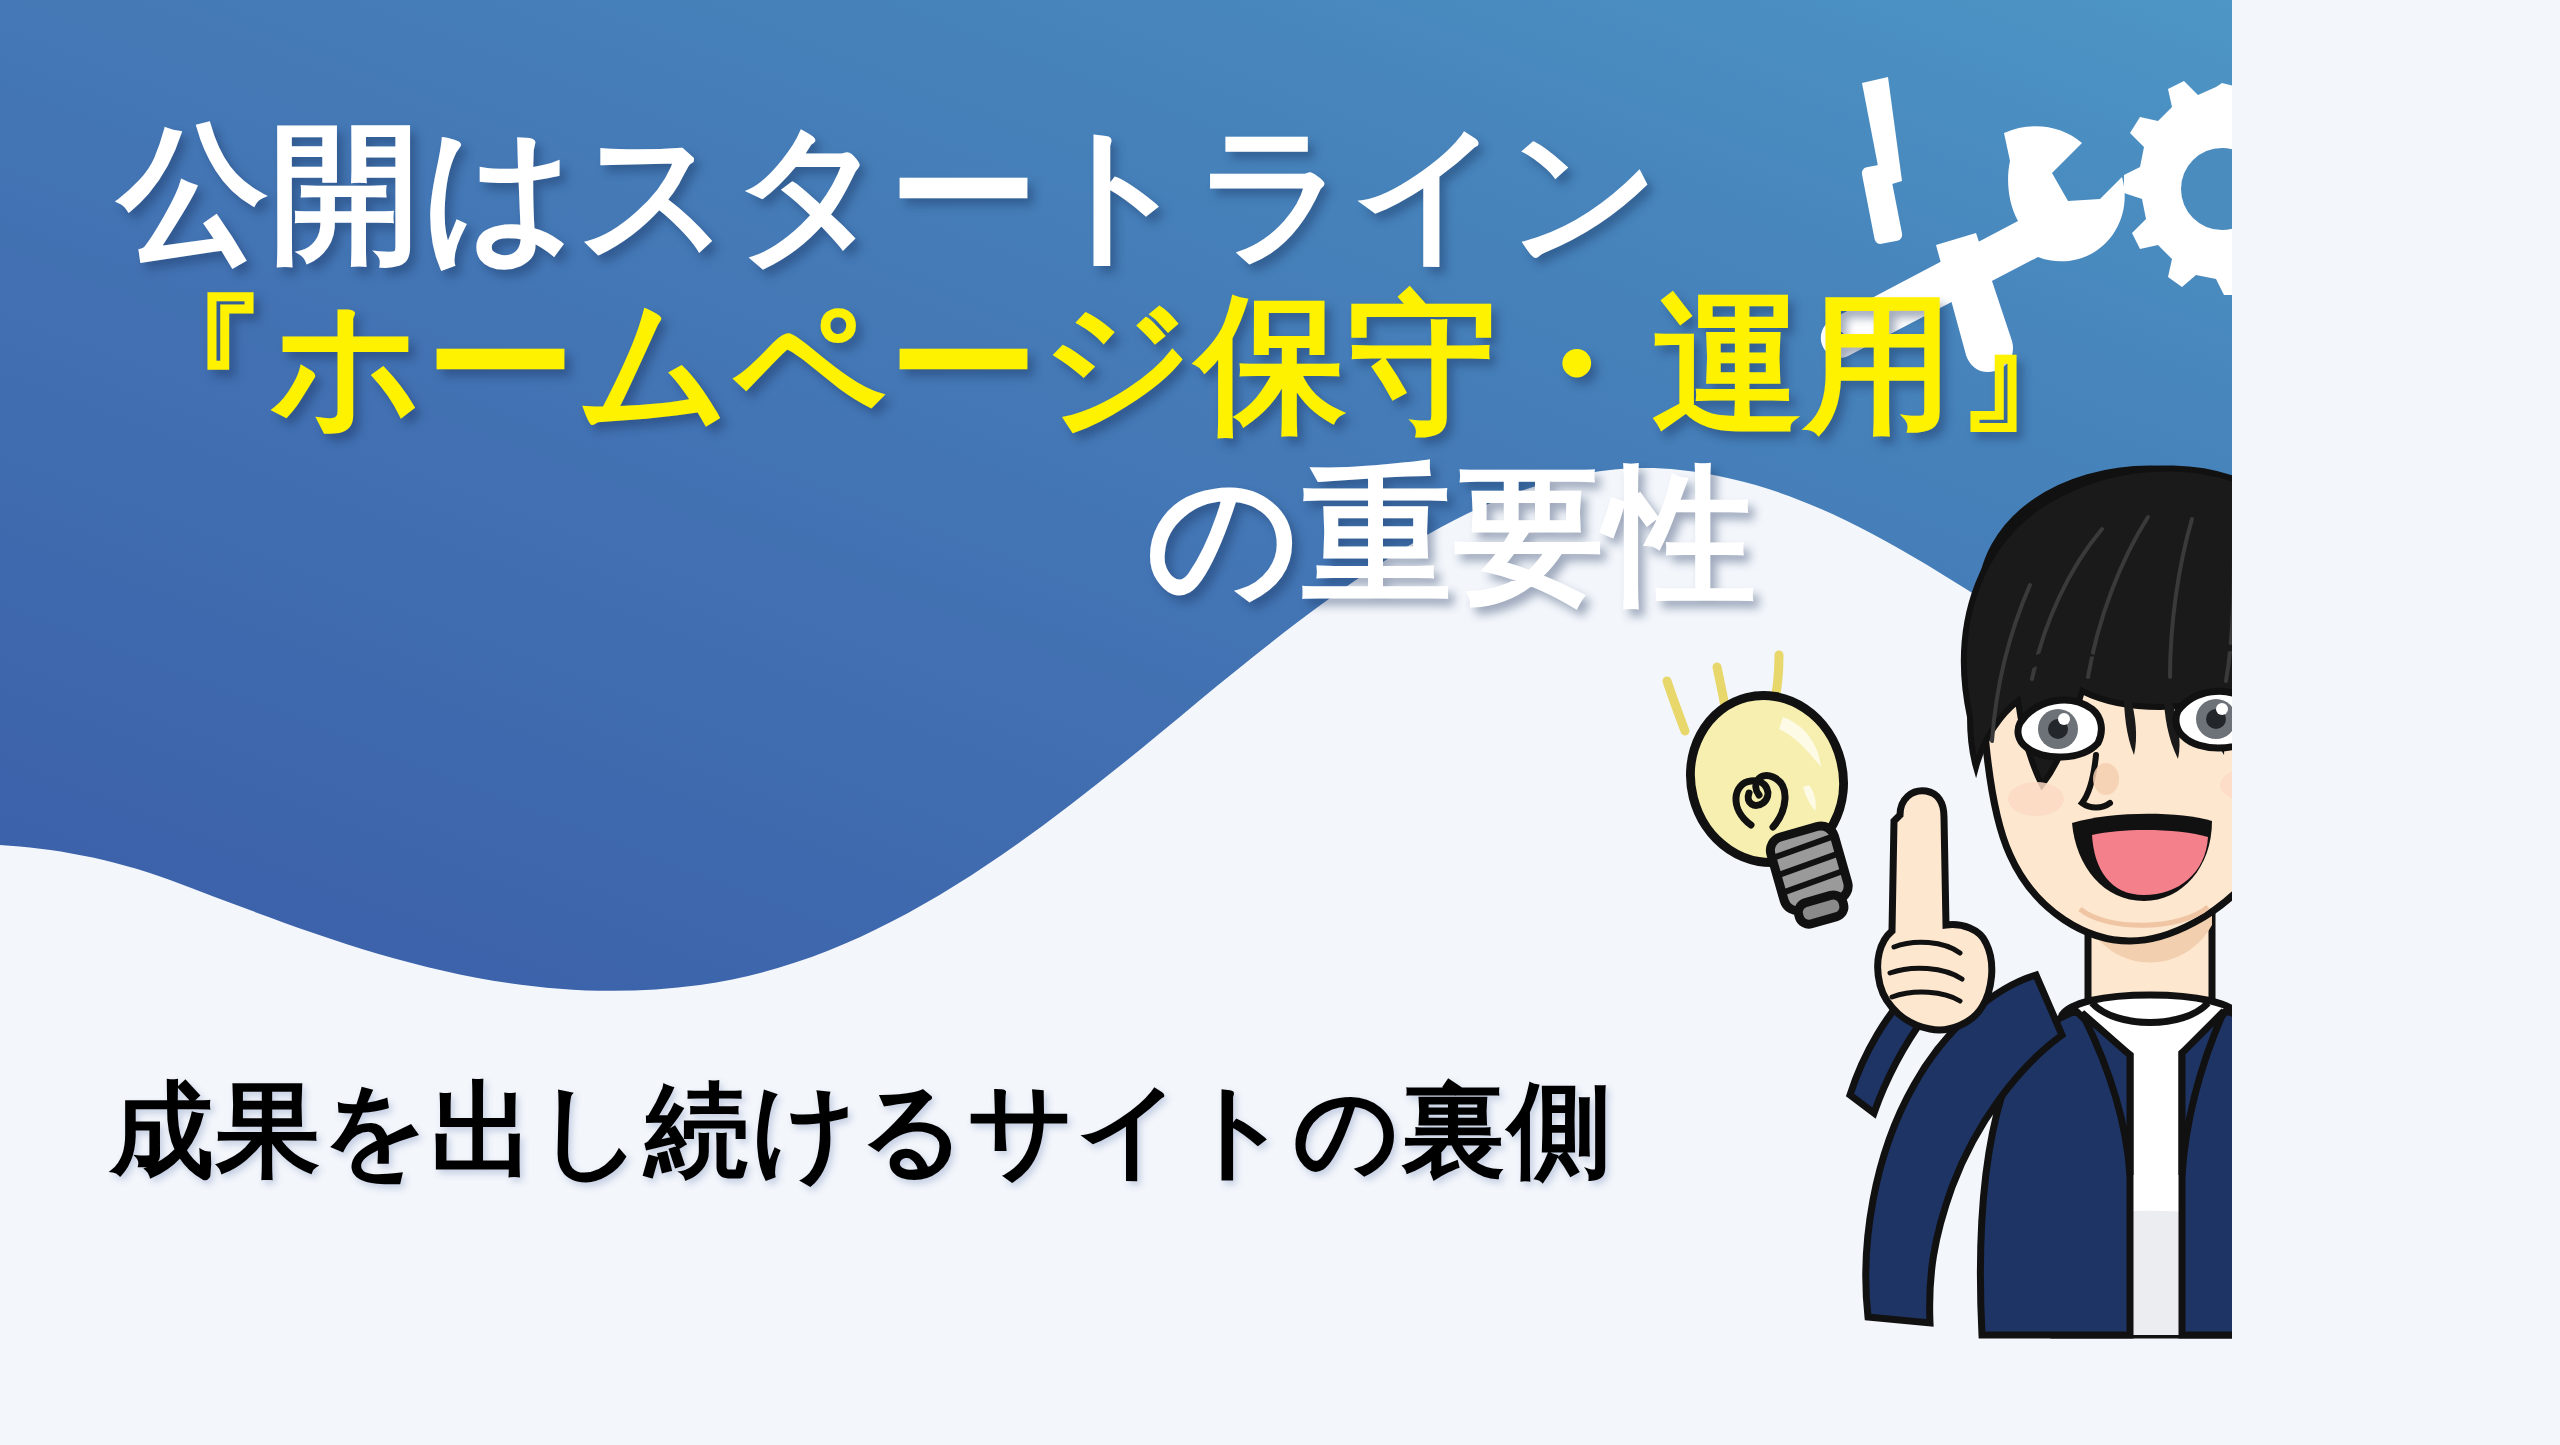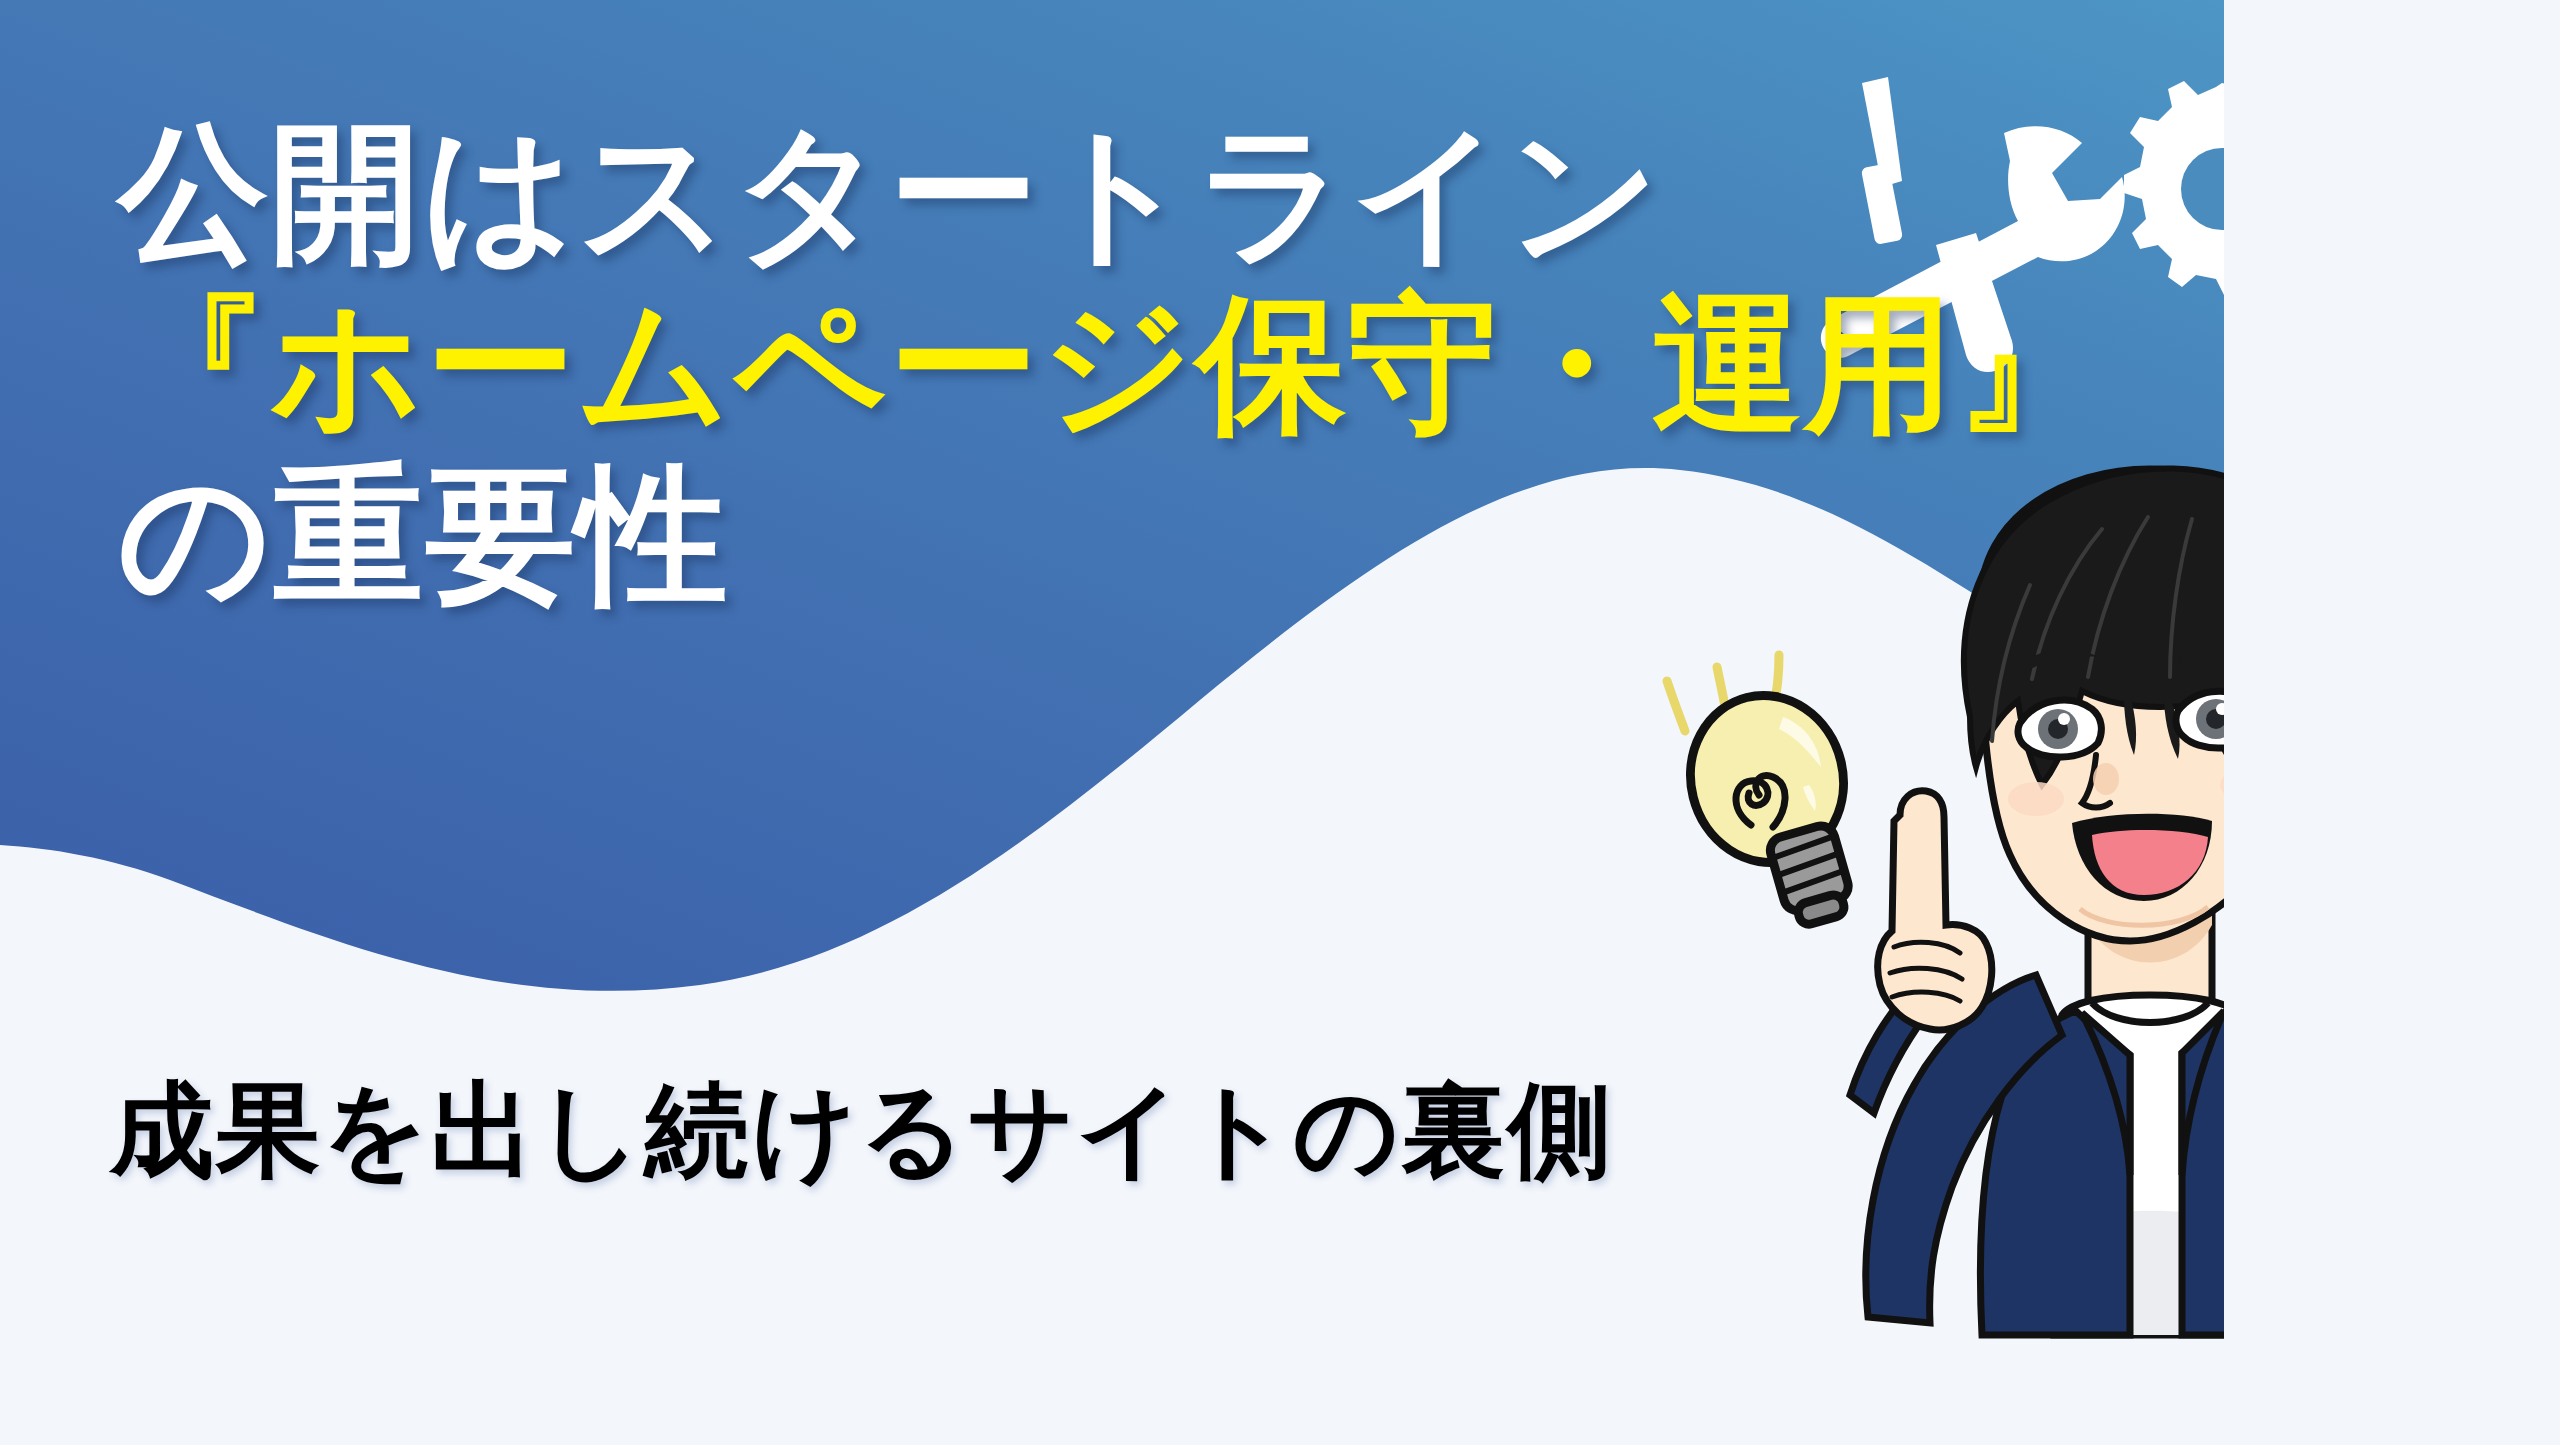--- a/index.html
+++ b/index.html
@@ -2,21 +2,21 @@
 <html lang="ja"><head>
 <meta charset="utf-8">
 <title>公開はスタートライン</title>
 <style>
   html,body{margin:0;padding:0;}
   body{
     width:2560px;height:1445px;overflow:hidden;
     font-family:"Liberation Sans","DejaVu Sans",sans-serif;
     background:#f3f6fb;
   }
-  #stage{position:relative;width:2224px;height:1445px;overflow:hidden;background:#f3f6fb;}
+  #stage{position:relative;width:2224px;height:1445px;overflow:hidden;background:#f3f6fb;padding-left:8px;}
 
   
   .bg-base{
     position:absolute;inset:0;
     background:#f3f6fb;
   }
   .bg-wave{
     position:absolute;left:0;top:0;width:2560px;height:1100px;
   }
 
@@ -44,20 +44,21 @@
     color:#fff200;
     text-shadow:6px 7px 10px rgba(22,44,88,.40);
     margin-bottom:20px;
     font-family:Liberation Serif, serif;
   }
   .hl-3{
     font-size:150px;
     color:#ffffff;
     text-shadow:6px 7px 10px rgba(22,44,88,.38);
     margin-bottom:0;
+    text-align:right;
   }
 
   
   .subtitle{
     position:absolute;left:110px;top:1078px;
     font-size:104px;font-weight:700;letter-spacing:2px;
     color:#000000;white-space:nowrap;line-height:1;
     text-shadow:3px 4px 7px rgba(60,90,160,.25);
   }
 

